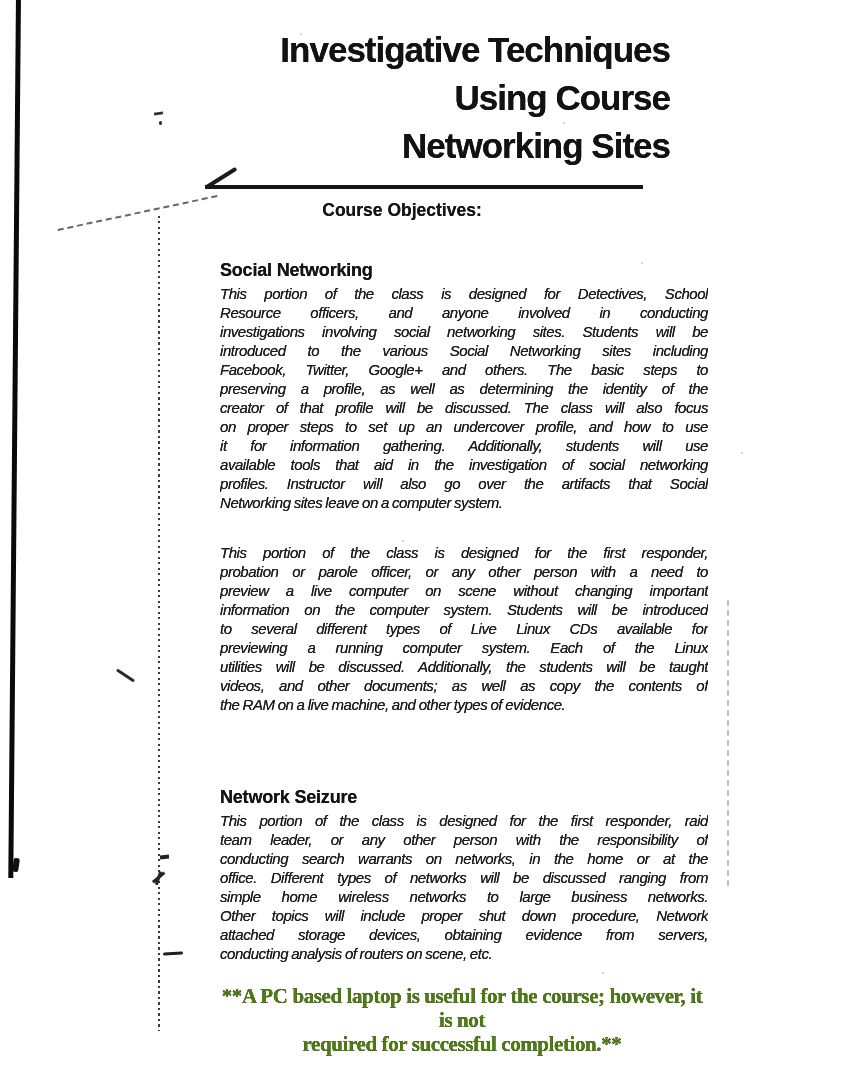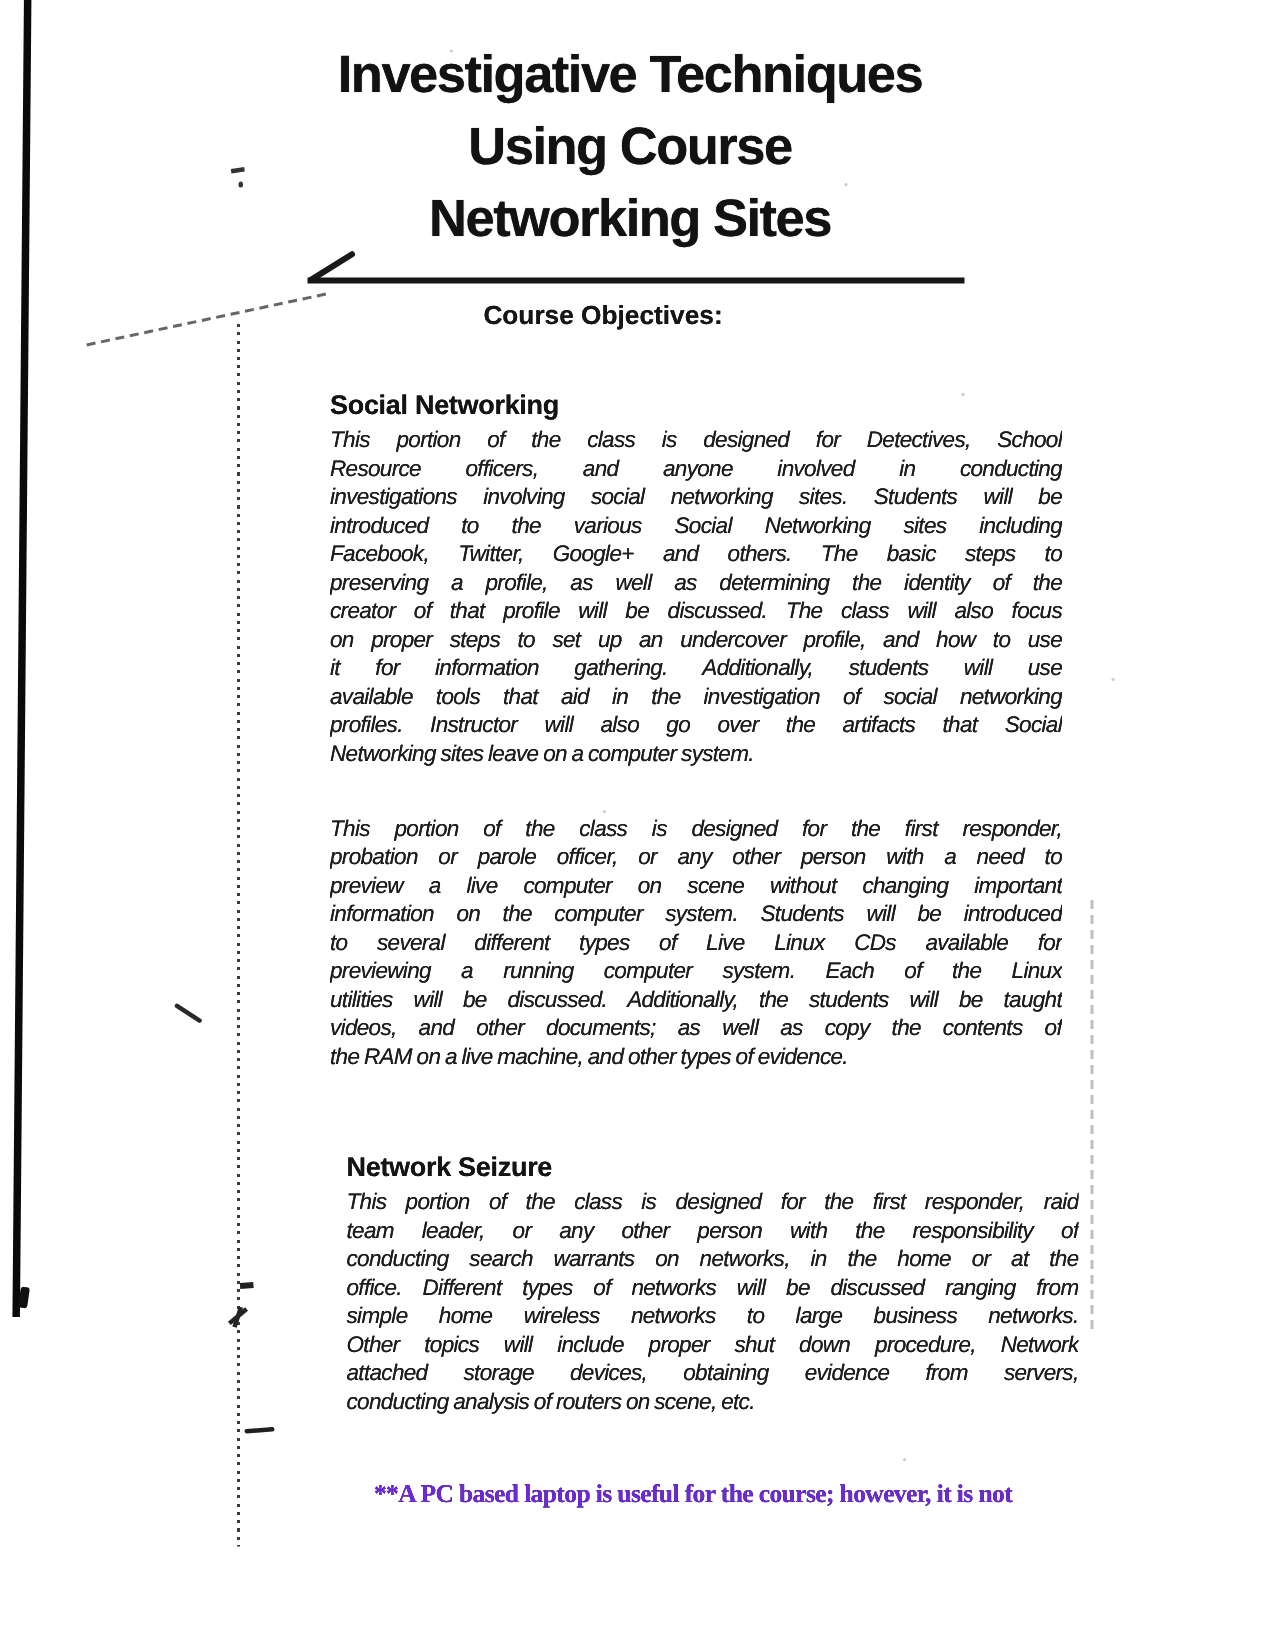--- a/index.html
+++ b/index.html
@@ -12,21 +12,21 @@
     font-family: "Liberation Sans", sans-serif;
     color: #1d1d1d;
   }
 
   
   .title-block {
     position: absolute;
     left: 170px;
     top: 26px;
     width: 500px;
-    text-align: center;
+    text-align: right;
     font-weight: bold;
     font-size: 35px;
     line-height: 48px;
     letter-spacing: -1px;
     color: #121212;
     text-shadow: 0 0 0.5px #121212;
   }
   .title-rule {
     position: absolute;
     left: 205px;
@@ -71,35 +71,35 @@
     text-align-last: justify;
     letter-spacing: -0.45px;
     word-spacing: -0.6px;
     color: #1d1d1d;
     text-shadow: 0 0 0.35px #1d1d1d;
     font-style: italic;
   }
   .bodyline.lastline { text-align-last: left; }
   #section-social  { top: 259px; }
   #section-linux   { top: 543px; }
-  #section-network { top: 767px; margin-left: 11px; }
+  #section-network { top: 786px; }
 
   
   .footer-note {
     position: absolute;
     left: 216px;
     top: 984px;
     width: 492px;
     text-align: center;
     font-family: "Liberation Serif", serif;
     font-weight: bold;
-    font-size: 17px;
+    font-size: 21px;
     line-height: 24px;
     letter-spacing: -0.4px;
-    color: #6d28d9;
+    color: #4d7c0f;
     text-shadow: 0 0 0.4px #101010;
   }
 
   
   .artifact { position: absolute; }
   .left-bar {
     left: 16px; top: -6px; width: 5px; height: 884px;
     background: #0a0a0a;
     transform: rotate(0.5deg);
     transform-origin: top left;
@@ -197,15 +197,16 @@
     <div class="bodyline">conducting search warrants on networks, in the home or at the</div>
     <div class="bodyline">office. Different types of networks will be discussed ranging from</div>
     <div class="bodyline">simple home wireless networks to large business networks.</div>
     <div class="bodyline">Other topics will include proper shut down procedure, Network</div>
     <div class="bodyline">attached storage devices, obtaining evidence from servers,</div>
     <div class="bodyline lastline">conducting analysis of routers on scene, etc.</div>
   </section>
 
   <footer class="footer-note">
     <div>**A PC based laptop is useful for the course; however, it is not</div>
+    <div>required for successful completion.**</div>
   </footer>
 
 </div>
 
 </body></html>

